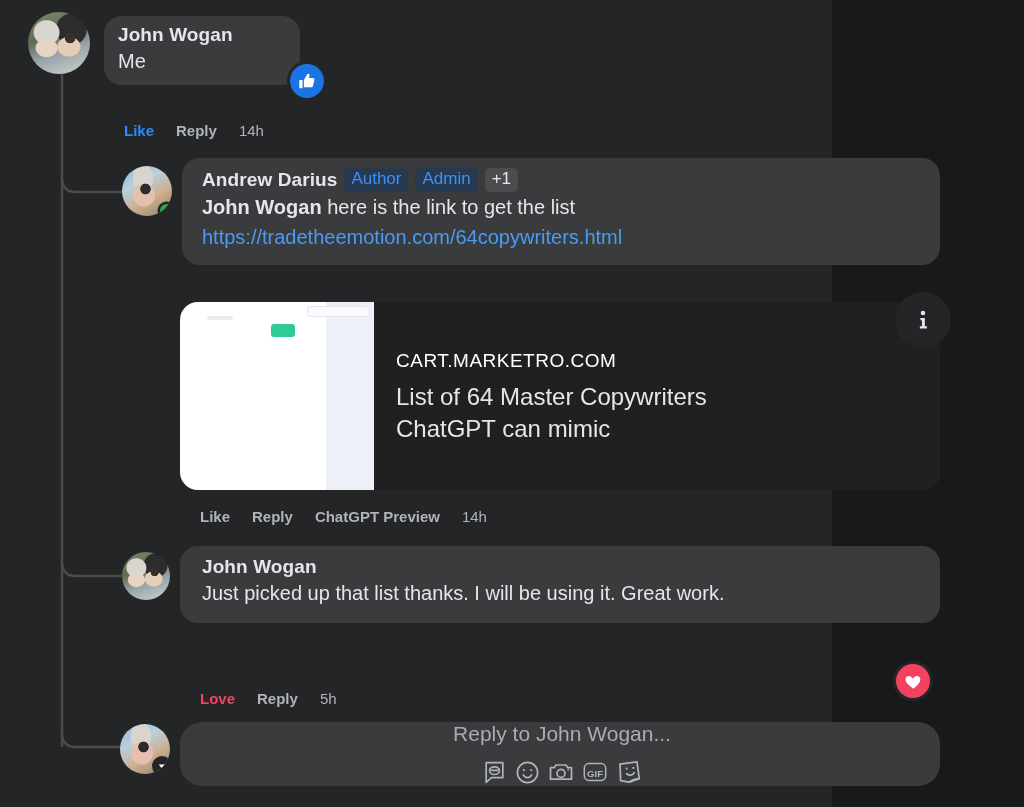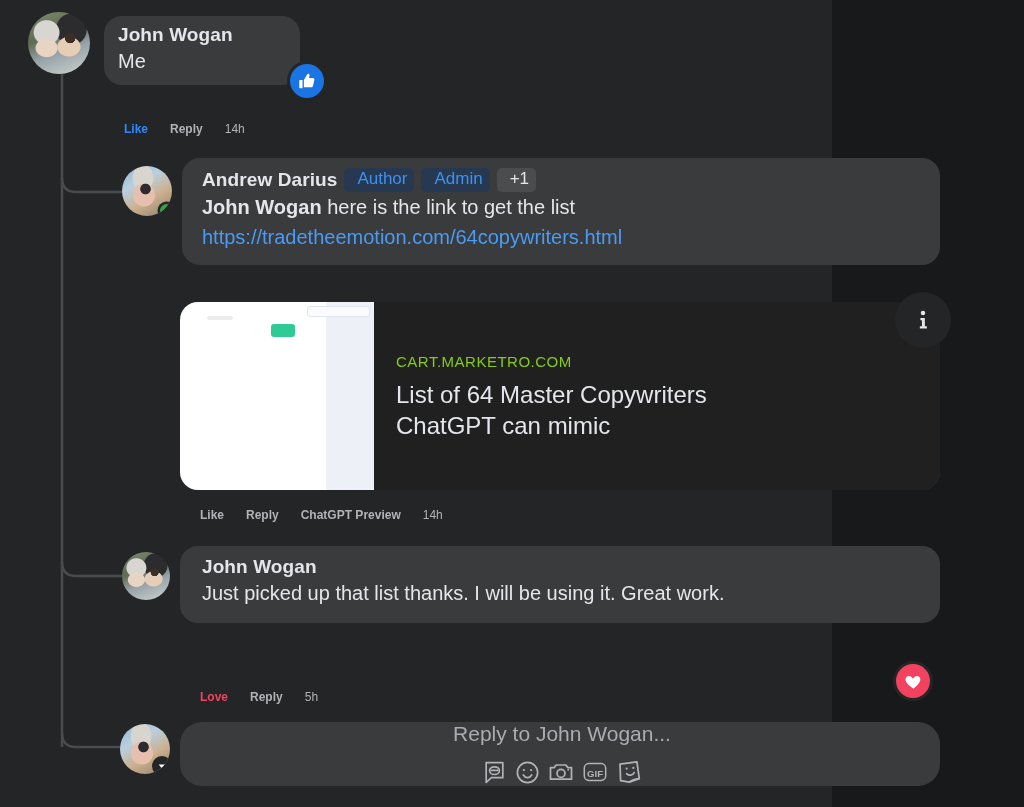--- a/index.html
+++ b/index.html
@@ -83,21 +83,21 @@
   .author-row { display: flex; align-items: center; gap: 7px; }
   .author-name {
     font-size: 19px;
     font-weight: bold;
     color: #e4e6eb;
     letter-spacing: .1px;
     white-space: nowrap;
   }
   .badge {
     font-size: 17px;
-    padding: 1px 7px 3px 13px;
+    padding: 1px 7px 3px 7px;
     border-radius: 5px;
     white-space: nowrap;
     line-height: 1.15;
   }
   .badge-blue { background: #263951; color: #3c91f2; }
   .badge-grey { background: #4b4c4d; color: #e4e6eb; }
   .body-text {
     font-size: 20px;
     line-height: 1.42;
     color: #e4e6eb;
@@ -117,21 +117,21 @@
   }
   .reaction-like { background: #1b74e4; }
   .reaction-love { background: #f3425f; }
 
   
   .actions {
     position: absolute;
     display: flex;
     align-items: center;
     gap: 22px;
-    font-size: 12px;
+    font-size: 15px;
     font-weight: bold;
     color: #b0b3b8;
   }
   .actions .act-like-on { color: #2d88ff; }
   .actions .act-love-on { color: #f3425f; }
   .actions .time { font-weight: normal; color: #b0b3b8; }
 
   
   .preview {
     position: absolute;
@@ -179,23 +179,23 @@
   .preview-meta {
     flex: 1;
     background: #202021;
     padding: 16px 20px 14px 22px;
     box-sizing: border-box;
     display: flex;
     flex-direction: column;
     justify-content: center;
   }
   .preview-domain {
-    font-size: 15px;
+    font-size: 19px;
     letter-spacing: .5px;
-    color: #84cc16;
+    color: #ffffff;
     margin-bottom: 9px;
   }
   .preview-title {
     font-size: 24px;
     line-height: 1.3;
     color: #e4e6eb;
   }
   .preview-info {
     position: absolute;
     width: 56px; height: 56px;

